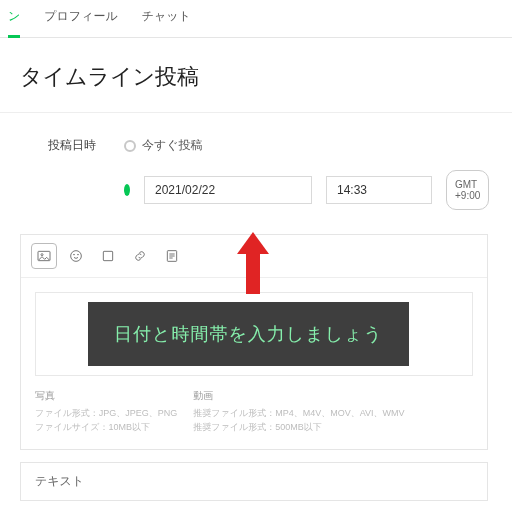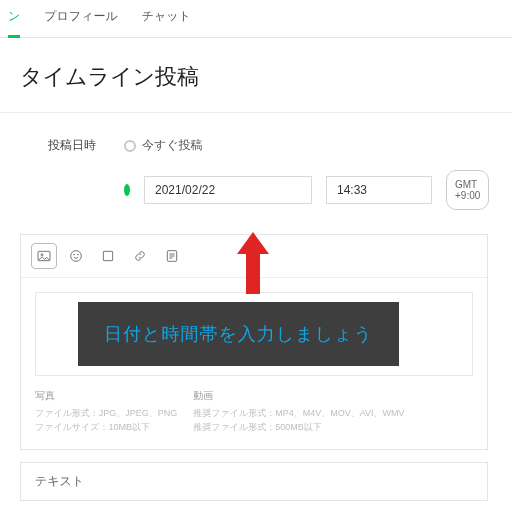--- a/index.html
+++ b/index.html
@@ -26,21 +26,21 @@
 .tb-btn{width:26px;height:26px;display:flex;align-items:center;justify-content:center;color:#777;border-radius:4px}
 .tb-btn.sel{border:1px solid #bbb}
 .tb-btn svg{width:16px;height:16px;stroke:#777;fill:none;stroke-width:1.5}
 .inner-box{border:1px solid #e8e8e8;margin:14px 14px 0;height:84px}
 .meta{display:flex;gap:16px;padding:12px 14px 14px;font-size:9px;color:#bdbdbd;line-height:1.6}
 .meta .mh{color:#9b9b9b;font-size:10px;margin-bottom:2px}
 .panel2{border:1px solid #e5e5e5;margin:12px 24px 0 20px;padding:10px 14px;font-size:12px;color:#666}
 .arrow{position:absolute;left:238px;top:232px;width:30px;height:60px}
 .arrow .head{width:0;height:0;border-left:16px solid transparent;border-right:16px solid transparent;border-bottom:22px solid #e02424;margin-left:-1px}
 .arrow .stem{width:14px;height:40px;background:#e02424;margin:0 auto}
-.callout{position:absolute;left:78px;top:302px;background:#3e3e3e;color:#0ea5e9;font-size:18px;padding:20px 26px;letter-spacing:1px}
+.callout{position:absolute;left:88px;top:302px;background:#3e3e3e;color:#86efac;font-size:18px;padding:20px 26px;letter-spacing:1px}
 </style>
 </head>
 <body>
 
 <div class="tabs">
   <div class="tab active">ン</div>
   <div class="tab">プロフィール</div>
   <div class="tab">チャット</div>
 </div>
 

